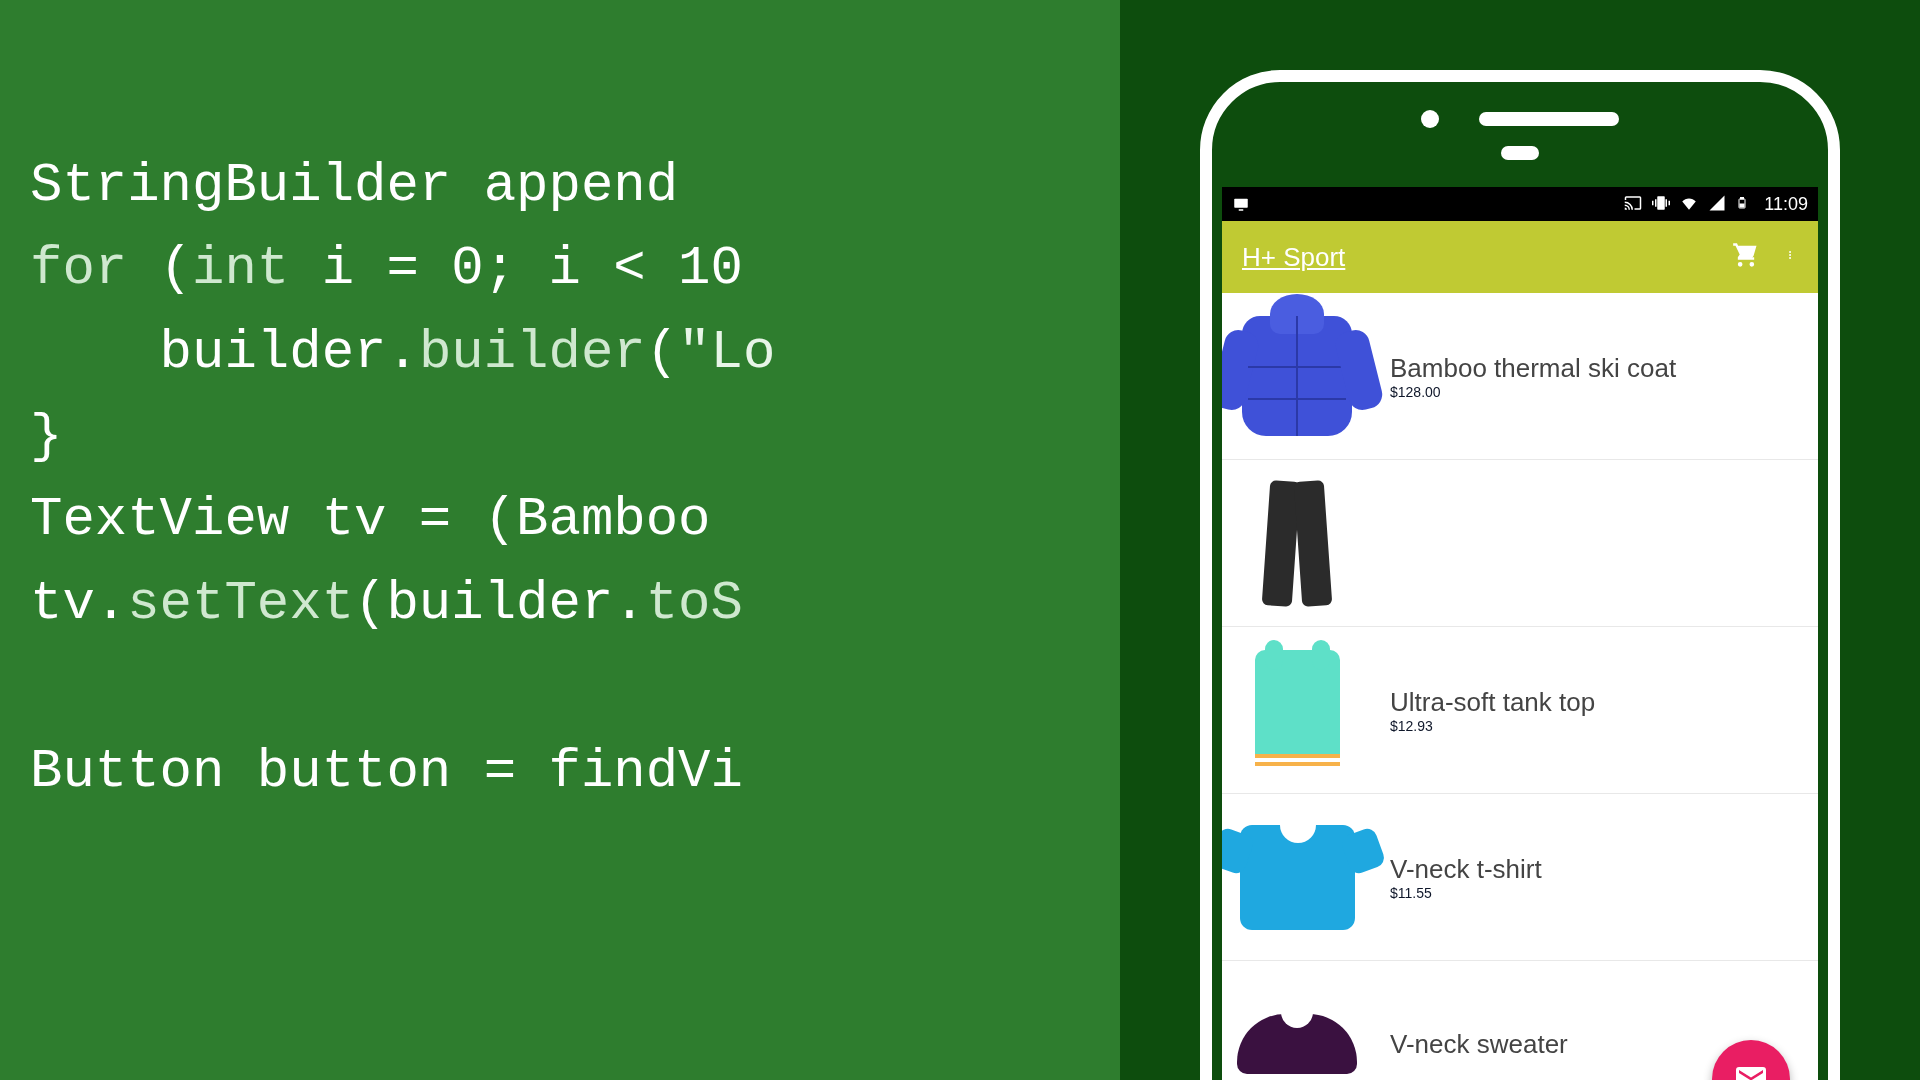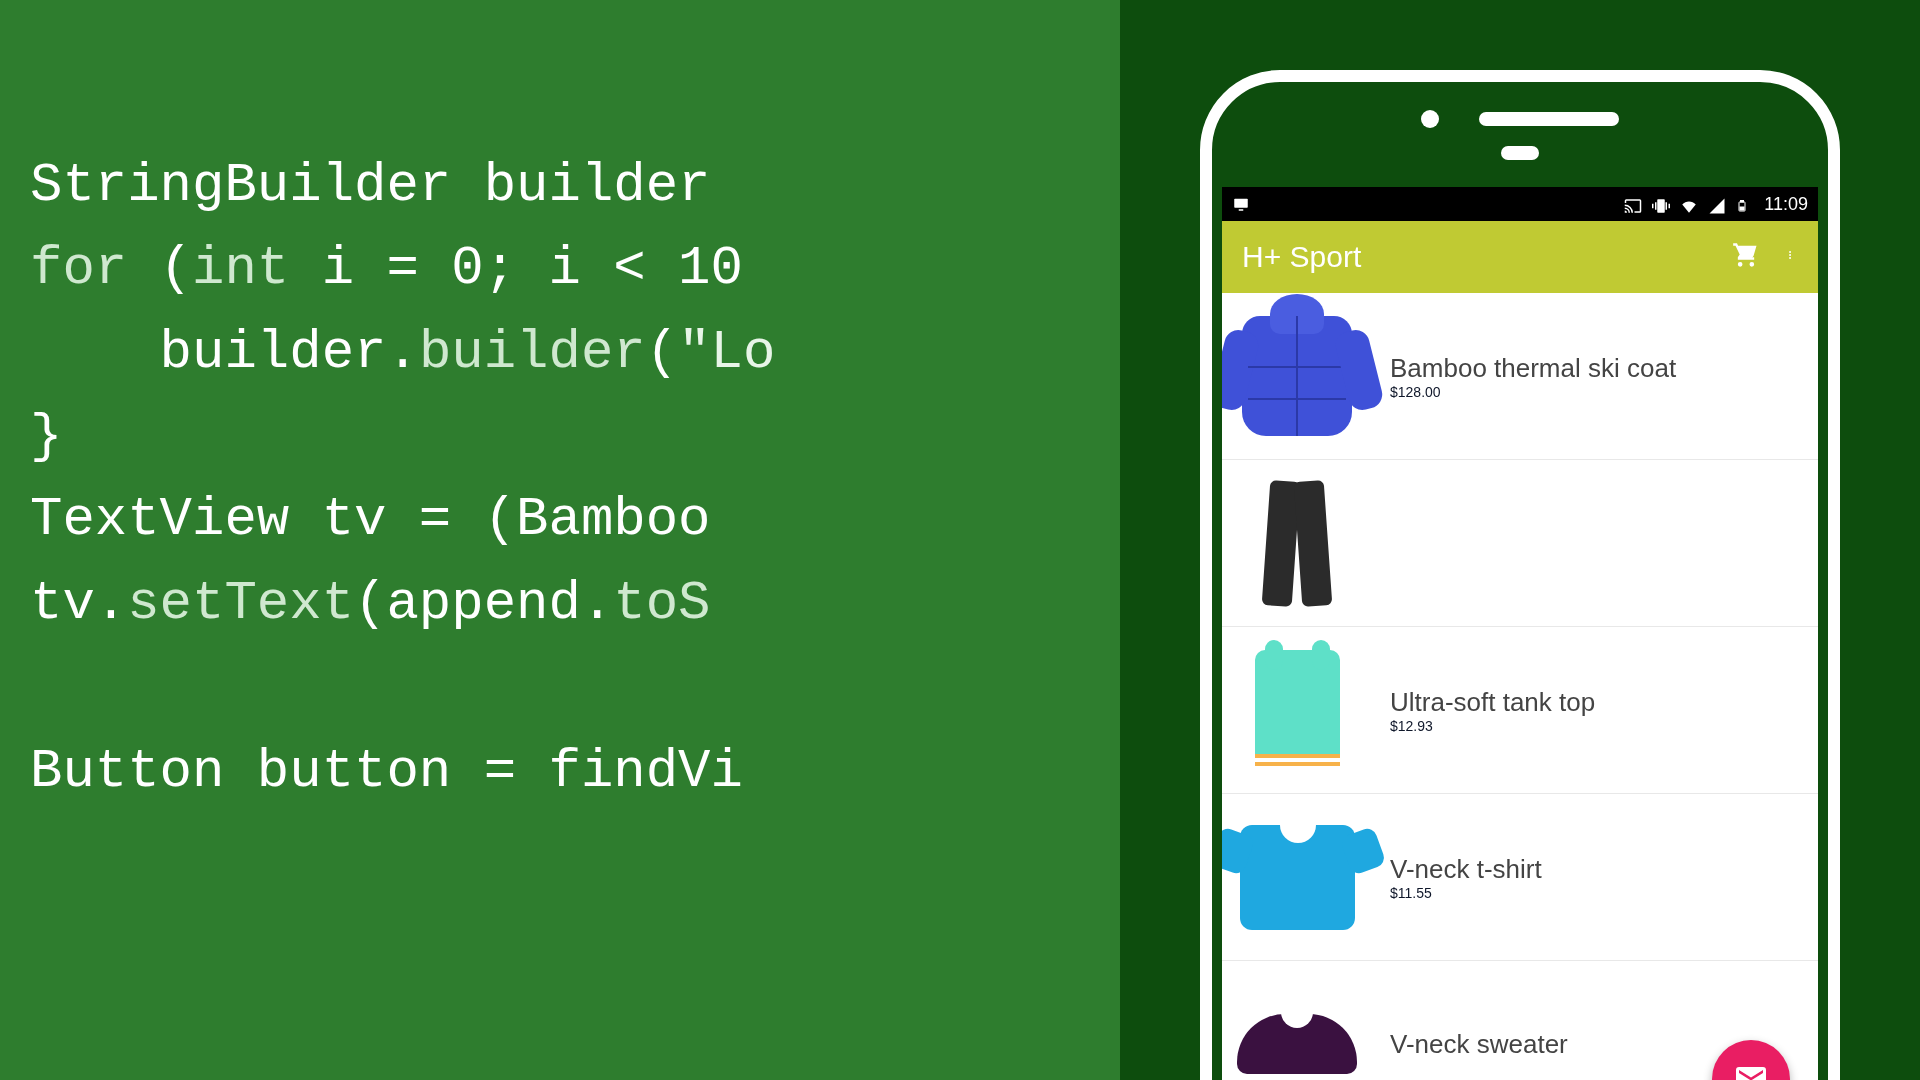--- a/index.html
+++ b/index.html
@@ -75,34 +75,34 @@
   background:#000;
   color:#fff;
   display:flex;
   align-items:center;
   justify-content:space-between;
   padding:0 10px;
   font-size:18px;
   font-weight:500;
 }
 .statusbar .left-icons { display:flex; gap:8px; align-items:center; }
-.statusbar .right-icons { display:flex; gap:10px; align-items:flex-end; }
+.statusbar .right-icons { display:flex; gap:10px; align-items:flex-start; }
 .status-icon { width:18px; height:18px; display:inline-block; }
 
 
 .appbar {
   height:72px;
   background:#c0ca33;
   color:#fff;
   display:flex;
   align-items:center;
   justify-content:space-between;
   padding:0 20px;
 }
-.appbar .title { font-size:30px; font-weight:500; }
+.appbar .title { font-size:26px; font-weight:500;text-decoration:underline; }
 .appbar .actions { display:flex; gap:28px; align-items:center; }
 .cart-icon,.more-icon { fill:#fff; }
 
 
 .product-list { flex:1; overflow:hidden; }
 .product-row {
   display:flex;
   align-items:center;
   padding:18px 10px;
   border-bottom:1px solid #e8e8e8;
@@ -155,26 +155,26 @@
 .tee::after{right:-26px;transform:rotate(-20deg);}
 .tee .neck{position:absolute;top:-4px;left:40px;width:36px;height:22px;background:#fff;border-radius:0 0 30px 30px;}
 
 .sweater{width:120px;height:60px;background:#3a1140;border-radius:48px 48px 10px 10px;position:relative;}
 .sweater .neck{position:absolute;top:-4px;left:44px;width:32px;height:18px;background:#fff;border-radius:0 0 22px 22px;}
 </style>
 </head>
 <body>
 
 <div class="code-panel">
-<span>StringBuilder builder</span>
+<span>StringBuilder append</span>
 <span class="kw">for</span><span> (</span><span class="kw">int</span><span> i = 0; i &lt; 10</span>
 <span>    builder.</span><span class="mthd">builder</span><span>(</span><span class="str">"Lo</span>
 <span>}</span>
 <span>TextView tv = (Bamboo</span>
-<span>tv.</span><span class="mthd">setText</span><span>(append.</span><span class="mthd">toS</span>
+<span>tv.</span><span class="mthd">setText</span><span>(builder.</span><span class="mthd">toS</span>
 <span></span>
 <span>Button button = findVi</span>
 </div>
 
 <div class="right-panel">
   <div class="phone">
 
     <div class="phone-top">
       <div class="speaker-row">
         <div class="dot"></div>

